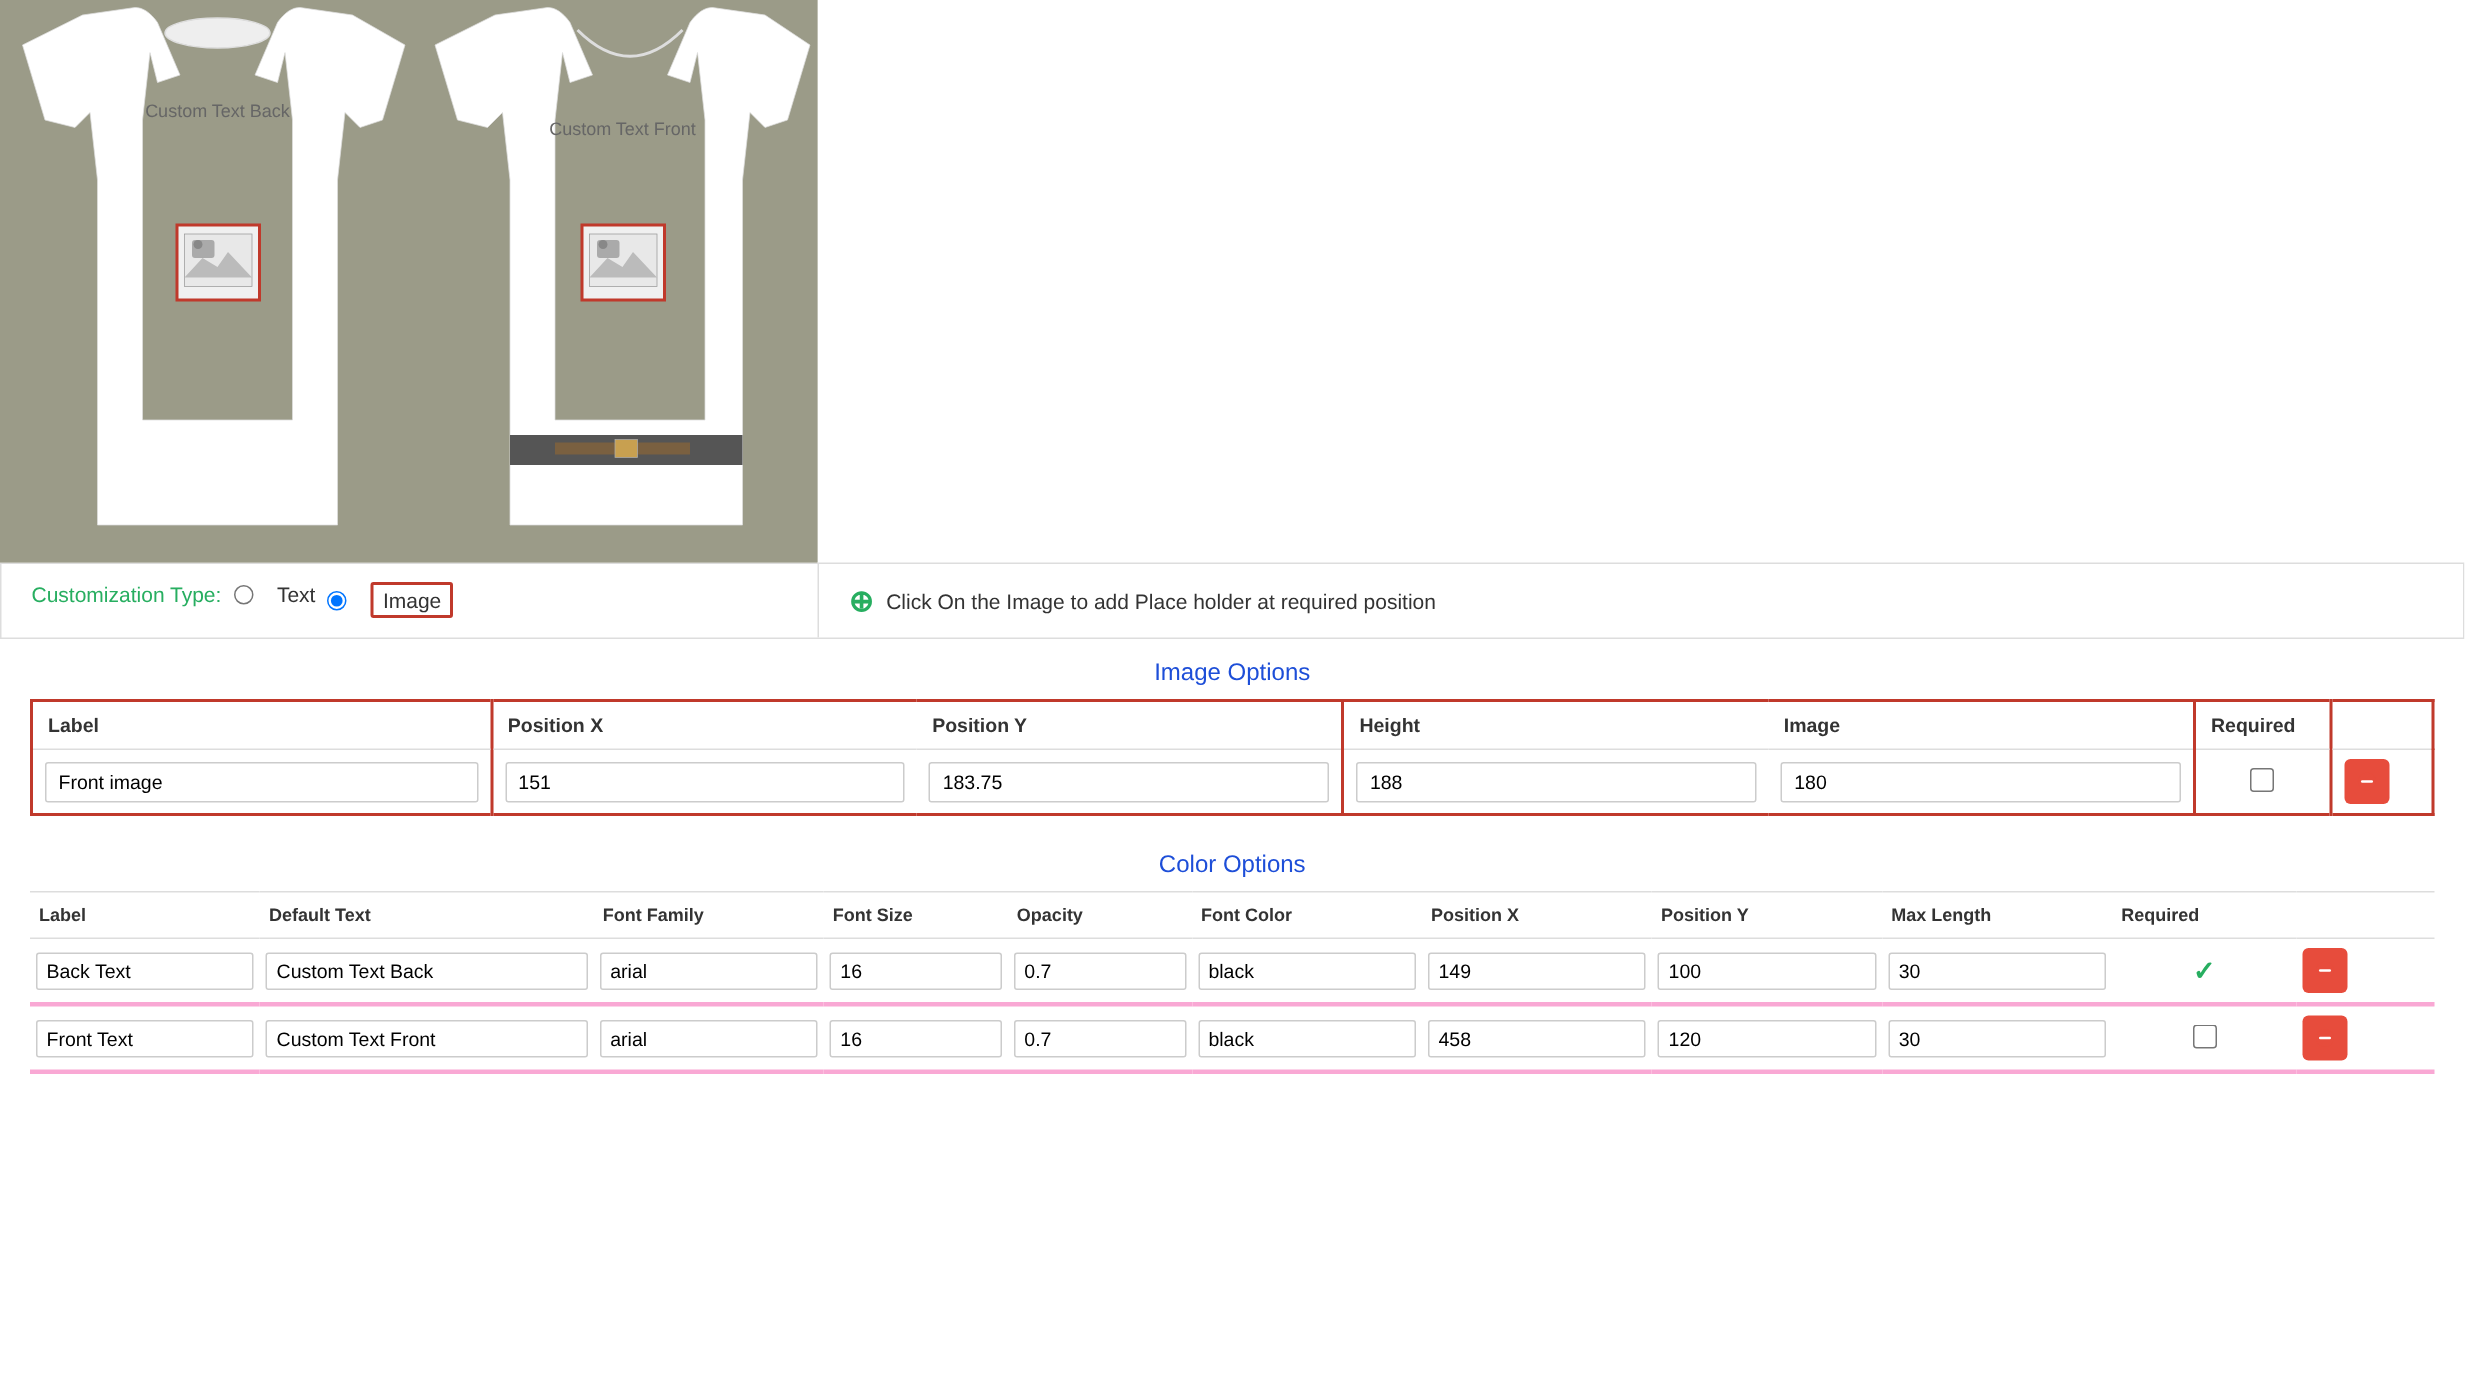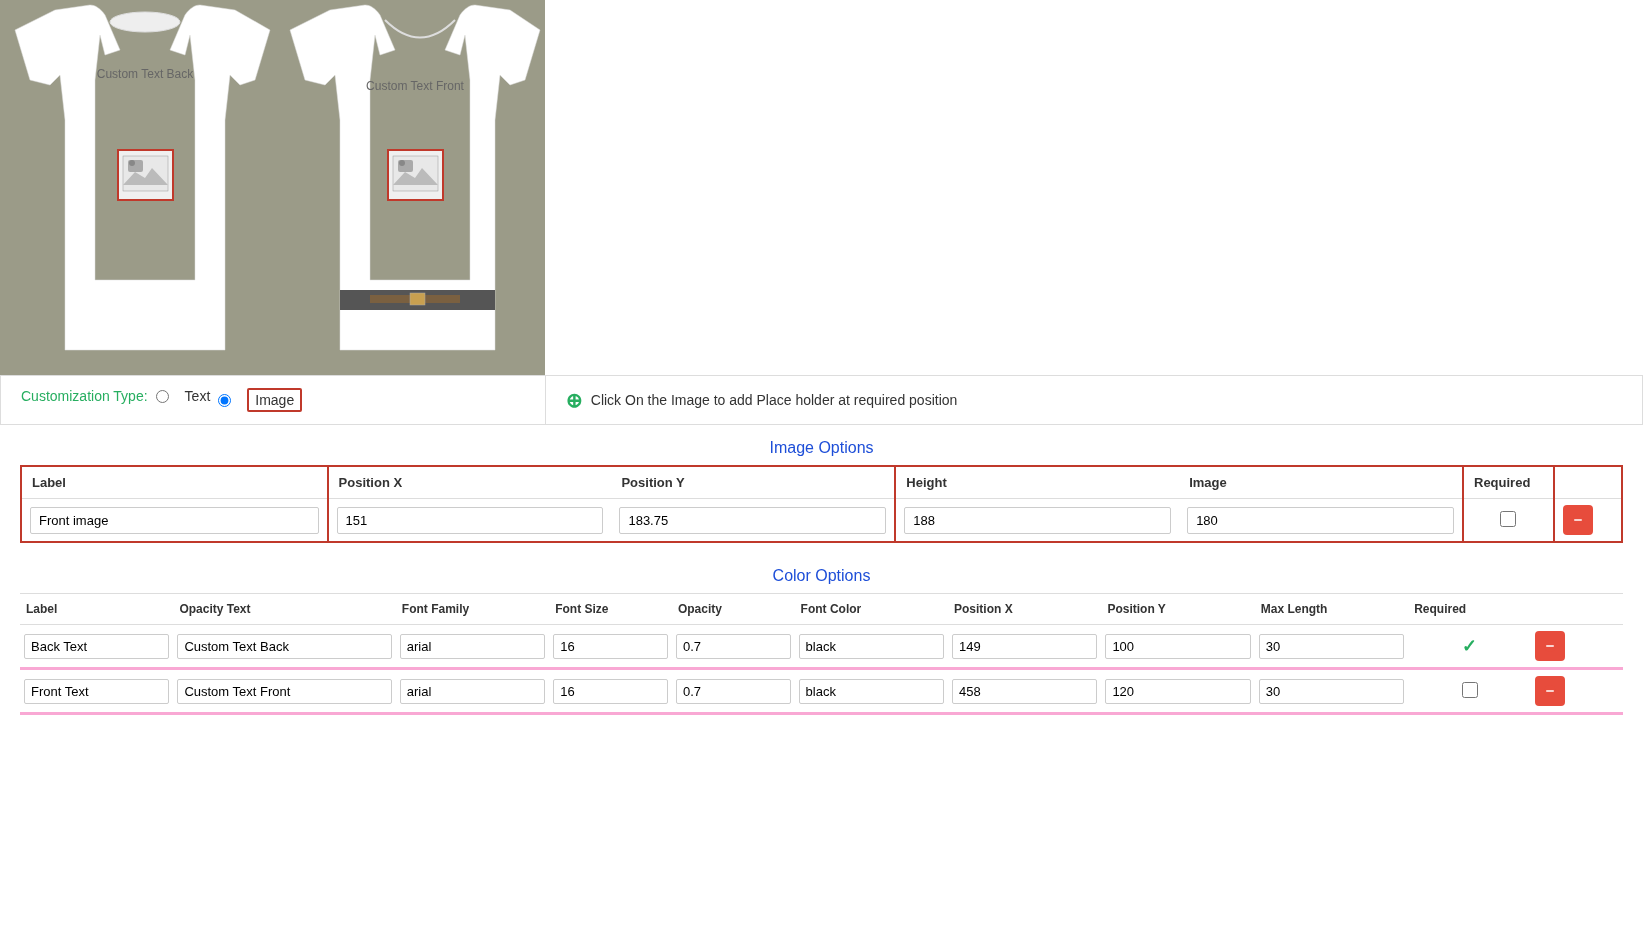--- a/index.html
+++ b/index.html
@@ -282,21 +282,21 @@
     </table>
   </div>
 
   <div class="options-section" style="margin-top:10px;">
     <div class="section-title">Color Options</div>
 
     <table class="text-options-table">
       <thead>
         <tr>
           <th style="width:100px;">Label</th>
-          <th style="width:145px;">Opacity Text</th>
+          <th style="width:145px;">Default Text</th>
           <th style="width:100px;">Font Family</th>
           <th style="width:80px;">Font Size</th>
           <th style="width:80px;">Opacity</th>
           <th style="width:100px;">Font Color</th>
           <th style="width:100px;">Position X</th>
           <th style="width:100px;">Position Y</th>
           <th style="width:100px;">Max Length</th>
           <th style="width:80px;">Required</th>
           <th style="width:60px;"></th>
         </tr>

